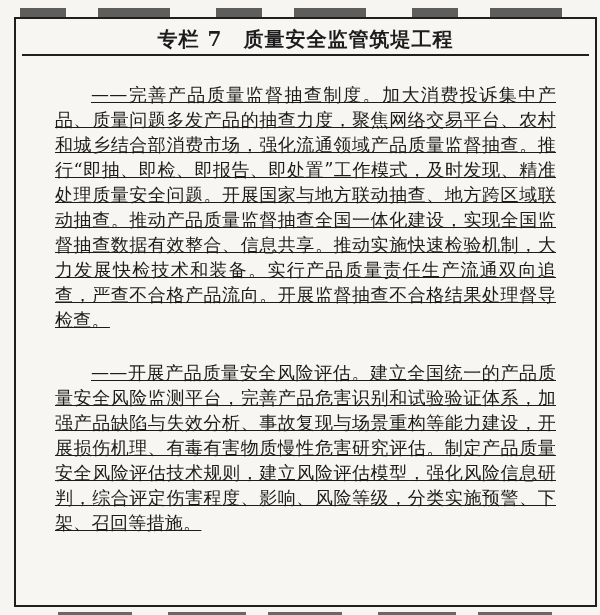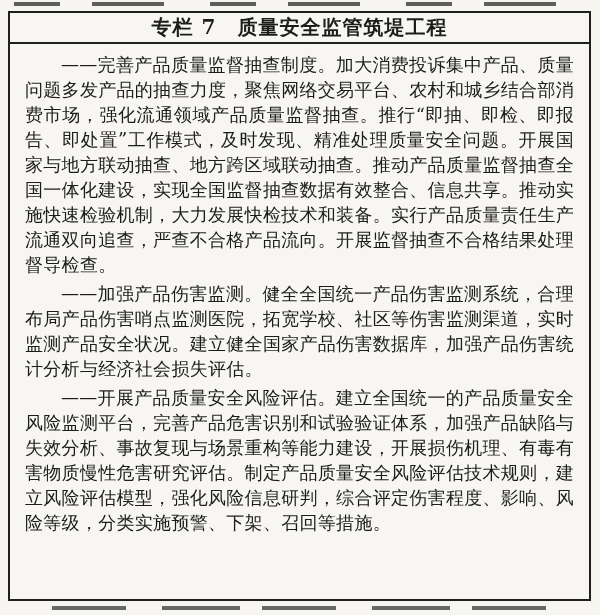--- a/index.html
+++ b/index.html
@@ -1,15 +1,15 @@
 <!DOCTYPE html>
 <html><head>
 <meta charset="utf-8">
 <style>
-  * { box-sizing: border-box; margin: 0; padding: 0; }
+  * { box-sizing: border-box; margin: 0; padding: 6px; }
   html, body {
     width: 600px; height: 615px;
     overflow: hidden;
   }
   body {
     position: relative;
     background: #f6f5f1;
     font-family: "DejaVu Serif", "Liberation Serif", serif;
     color: #1c1c1c;
   }
@@ -44,30 +44,30 @@
   .panel-body {
     padding: 4px 11px 0 11px;
     font-size: 18px;
     line-height: 25px;
     text-align: justify;
     text-justify: inter-character;
     letter-spacing: 0.3px;
   }
   .panel-body p {
     text-indent: 2em;
-    margin: 4px;
+    margin: 16px;
+    text-decoration: underline;
   }
 </style>
 </head>
 <body>
 
 <div class="scan-artifact-top"></div>
 
 <div class="panel">
   <div class="title-row">专栏 7　质量安全监管筑堤工程</div>
   <div class="panel-body">
     <p>——完善产品质量监督抽查制度。加大消费投诉集中产品、质量问题多发产品的抽查力度，聚焦网络交易平台、农村和城乡结合部消费市场，强化流通领域产品质量监督抽查。推行“即抽、即检、即报告、即处置”工作模式，及时发现、精准处理质量安全问题。开展国家与地方联动抽查、地方跨区域联动抽查。推动产品质量监督抽查全国一体化建设，实现全国监督抽查数据有效整合、信息共享。推动实施快速检验机制，大力发展快检技术和装备。实行产品质量责任生产流通双向追查，严查不合格产品流向。开展监督抽查不合格结果处理督导检查。</p>
-    <p>——加强产品伤害监测。健全全国统一产品伤害监测系统，合理布局产品伤害哨点监测医院，拓宽学校、社区等伤害监测渠道，实时监测产品安全状况。建立健全国家产品伤害数据库，加强产品伤害统计分析与经济社会损失评估。</p>
     <p>——开展产品质量安全风险评估。建立全国统一的产品质量安全风险监测平台，完善产品危害识别和试验验证体系，加强产品缺陷与失效分析、事故复现与场景重构等能力建设，开展损伤机理、有毒有害物质慢性危害研究评估。制定产品质量安全风险评估技术规则，建立风险评估模型，强化风险信息研判，综合评定伤害程度、影响、风险等级，分类实施预警、下架、召回等措施。</p>
   </div>
 </div>
 
 <div class="scan-artifact-bottom"></div>
 
 </body></html>

